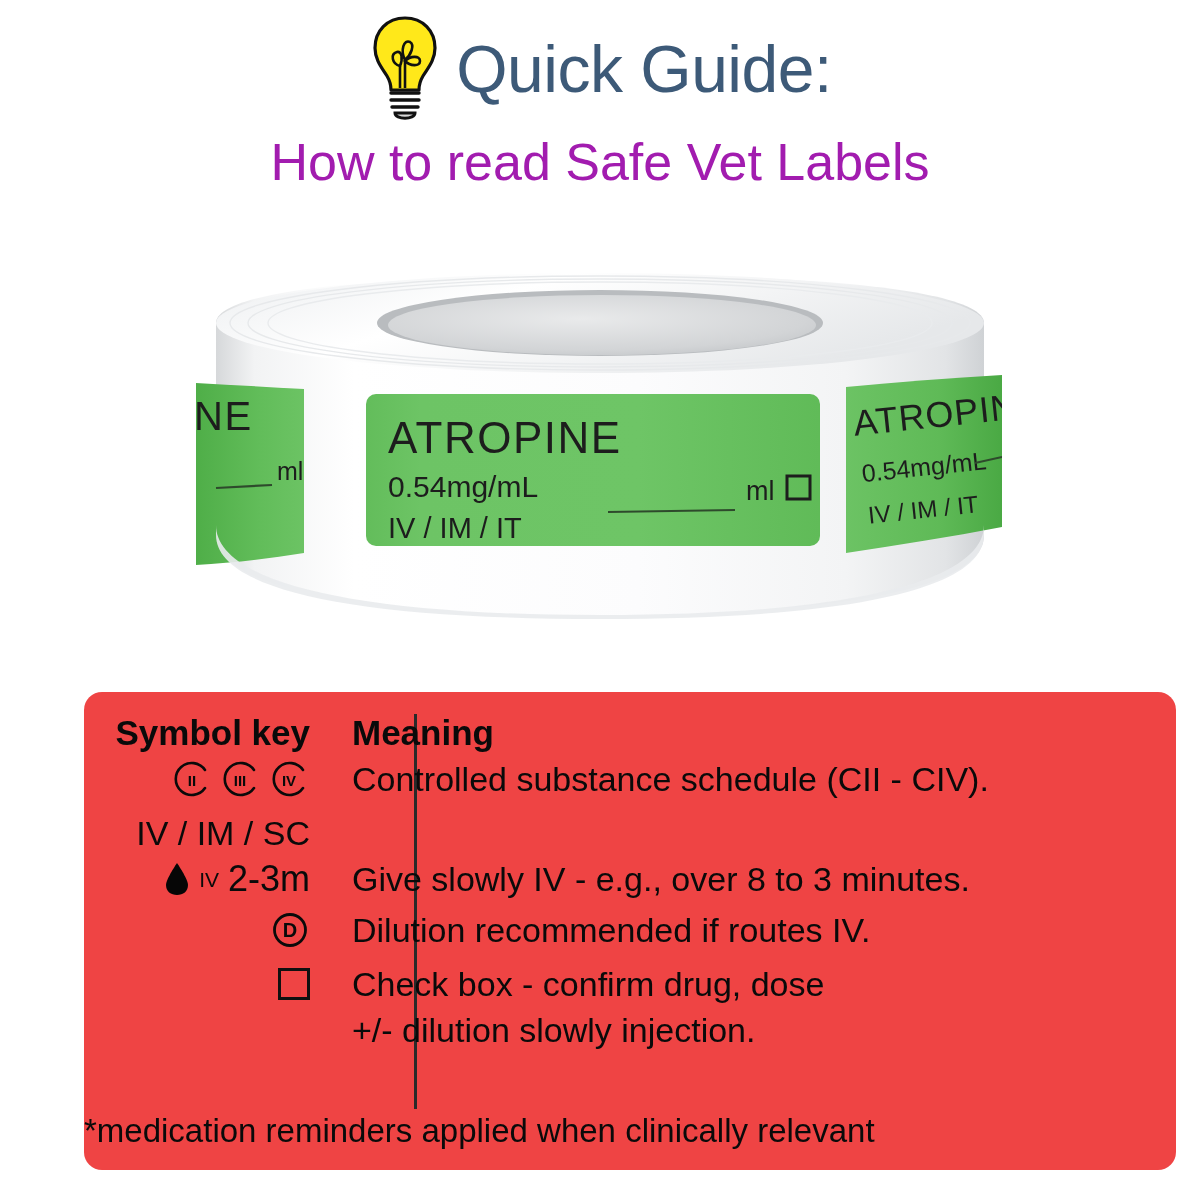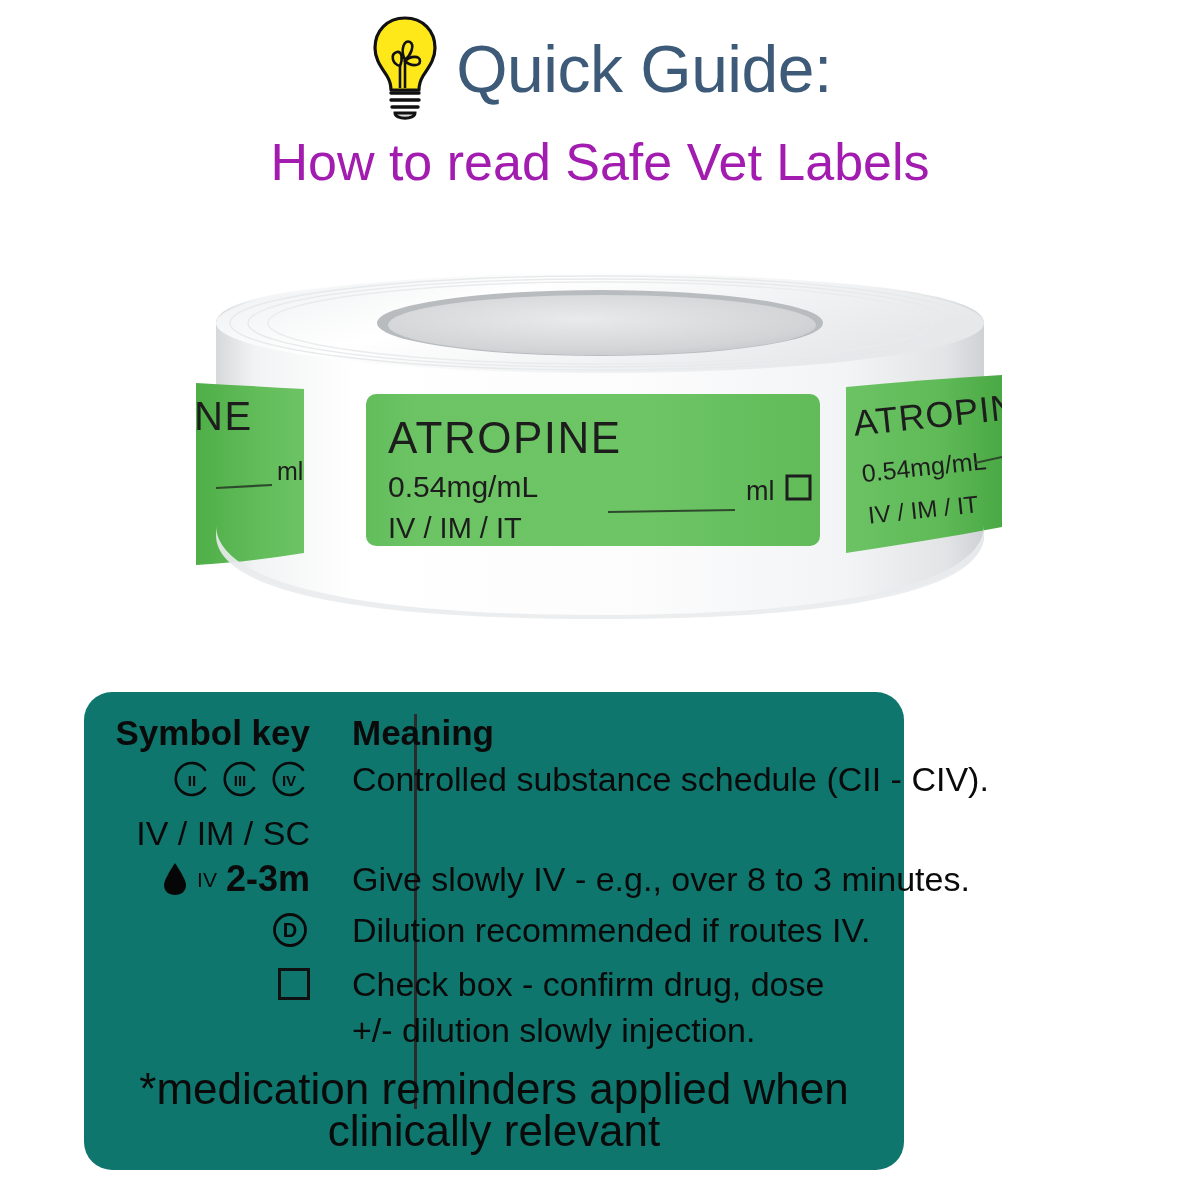--- a/index.html
+++ b/index.html
@@ -69,24 +69,24 @@
   .lbl-name   { font-size: 44px; letter-spacing: 1.5px; }
   .lbl-conc   { font-size: 30px; }
   .lbl-route  { font-size: 29px; }
   .lbl-ml     { font-size: 27px; }
 
   
   .legend-panel {
     position: absolute;
     left: 84px;
     top: 692px;
-    width: 820px;
+    width: 1092px;
     height: 478px;
-    background: #0f766e;
-    border-radius: 28px;
+    background: #ef4444;
+    border-radius: 18px;
     box-sizing: border-box;
   }
   .legend-grid {
     position: absolute;
     left: 0; top: 18px;
     width: 1032px;
   }
   .legend-row {
     display: flex;
     align-items: flex-start;
@@ -119,37 +119,37 @@
     top: 22px;
     width: 3px;
     height: 395px;
     background: #2a2a2a;
   }
 
   .footnote {
     position: absolute;
     left: 0; right: 0;
     bottom: 18px;
-    text-align: center;
-    font-size: 44px;
+    text-align: left;
+    font-size: 33px;
     color: #0a0a0a;
     line-height: 42px;
   }
   .c-badge { width: 40px; height: 40px; display: block; }
   .d-badge { width: 40px; height: 40px; display: block; }
   .chk-box {
     width: 32px; height: 32px;
     border: 3px solid #101010;
     display: inline-block;
     vertical-align: middle;
     box-sizing: border-box;
   }
   .droplet { width: 26px; height: 34px; display:block; }
   .sub-iv { font-size: 21px; line-height: 1; }
-  .time-txt { font-size: 36px; line-height: 1; font-weight: bold; }
+  .time-txt { font-size: 36px; line-height: 1; }
   .key-inline {
     display: inline-flex;
     align-items: center;
     justify-content: flex-end;
     gap: 9px;
     height: 46px;
     text-align: right;
   }
 </style>
 </head>

